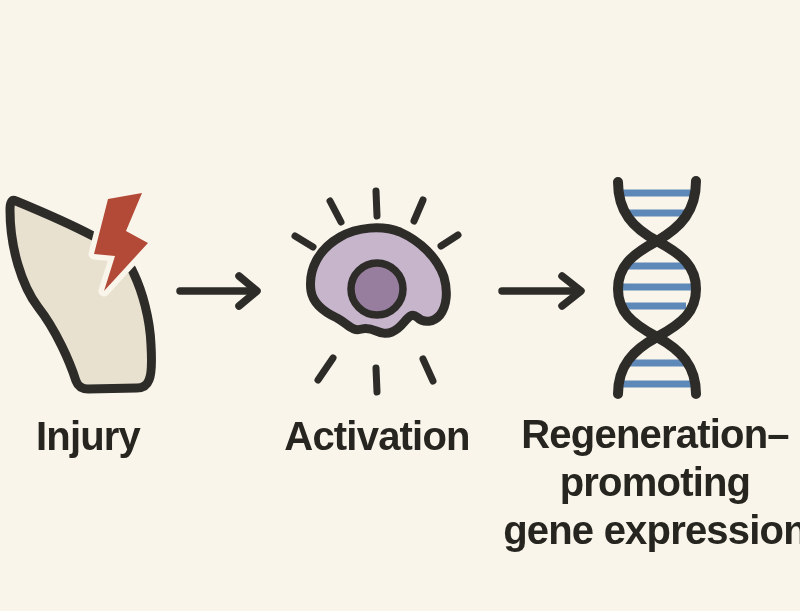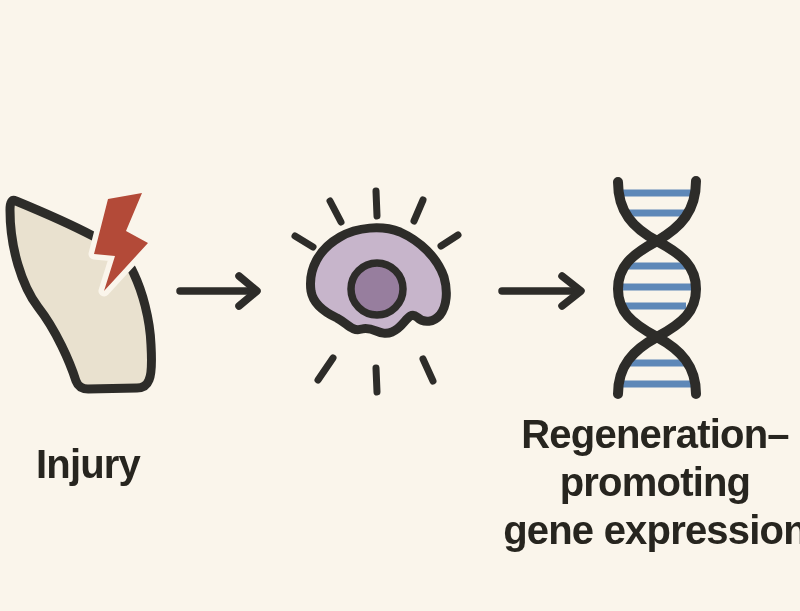--- a/index.html
+++ b/index.html
@@ -79,20 +79,21 @@
         <line x1="628" y1="363" x2="684" y2="363"></line>
         <line x1="621" y1="384" x2="694" y2="384"></line>
       </g>
       <g fill="none" stroke-width="10" stroke-linecap="round" stroke="#2d2c29">
         <path d="M618 182 C618 212 633 228 657 241 C683 255 696 267 696 289 C696 311 683 323 657 337 C633 350 618 366 618 394"></path>
         <path d="M696 181 C696 211 681 227 657 241 C631 255 618 267 618 289 C618 311 631 323 657 337 C681 350 696 366 696 394"></path>
       </g>
     </g>
   </svg>
 
-  <div class="step-label" style="left:3px; top:412px; width:170px;margin-top:28px;">Injury</div>
+  <div class="step-label" style="left:3px; top:412px; width:170px;">Injury</div>
 
+  <div class="step-label" style="left:277px; top:412px; width:200px;">Activation</div>
 
   <div class="step-label" style="left:500px; top:410px; width:310px;">Regeneration–
 promoting
 gene expression</div>
 
 </div>
 
 </body></html>

